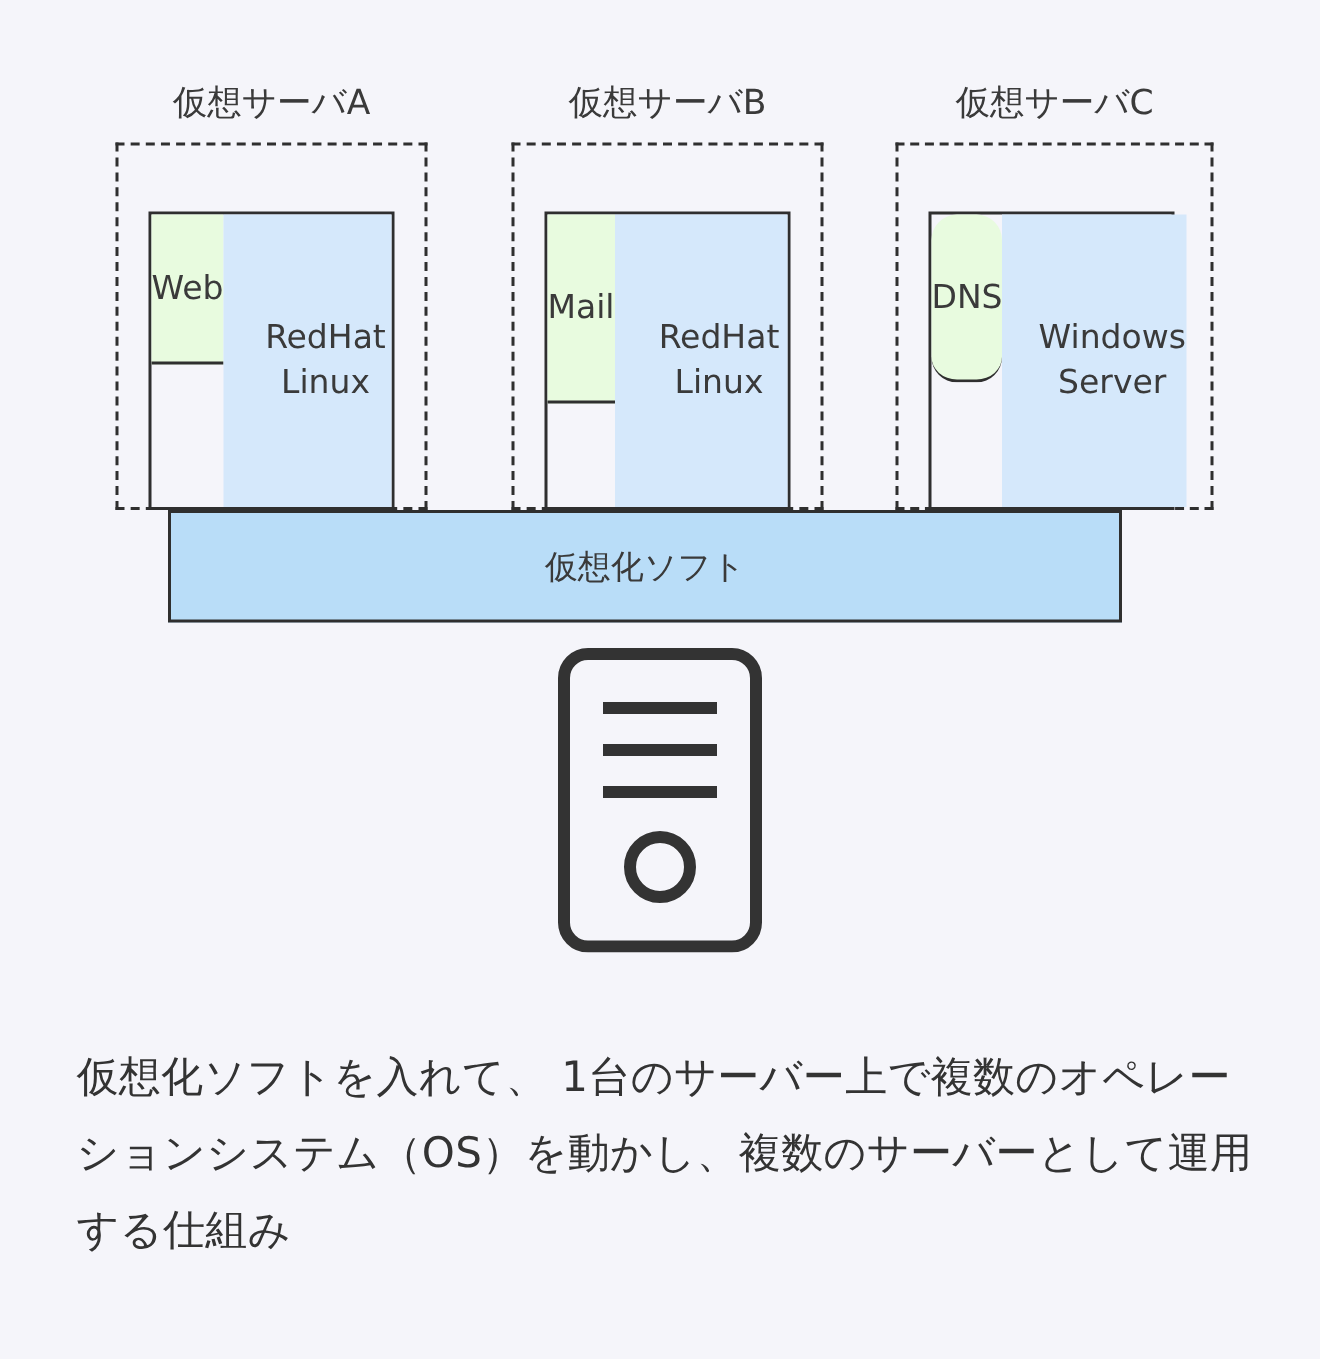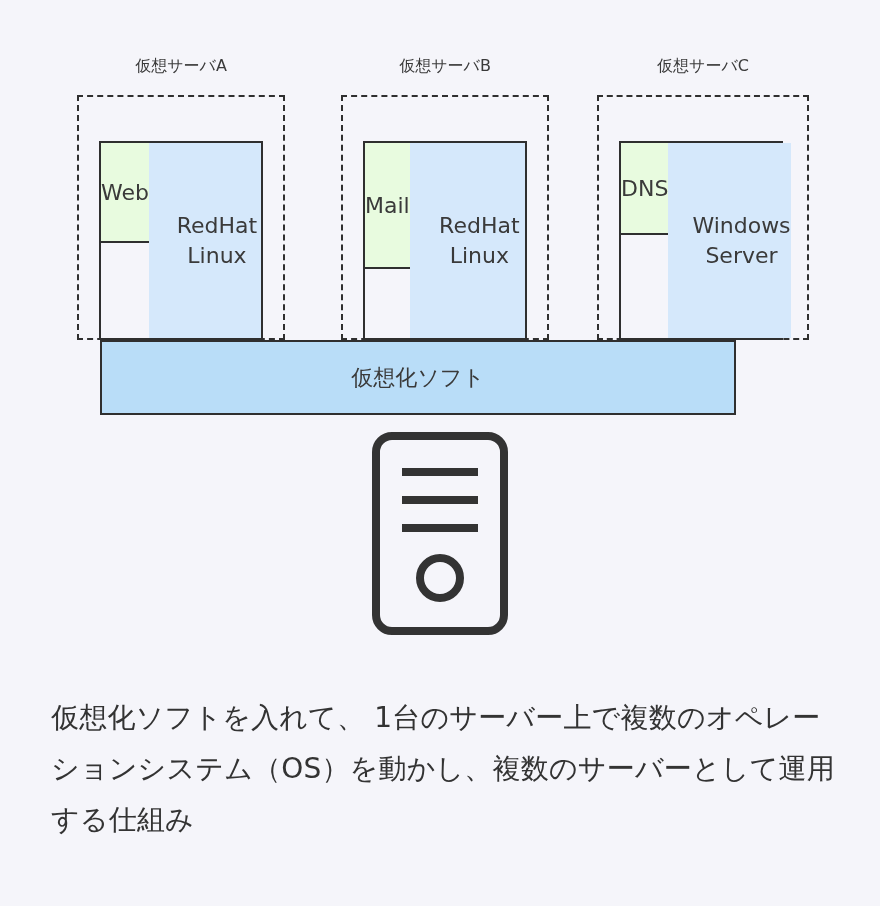--- a/index.html
+++ b/index.html
@@ -26,21 +26,21 @@
     position: absolute;
     border: 2px dashed #2f2f2f;
     background: transparent;
     box-sizing: border-box;
   }
 
   
   .vm-caption {
     position: absolute;
     text-align: center;
-    font-size: 16px;
+    font-size: 23px;
     line-height: 1;
     color: #3a3a3a;
     white-space: nowrap;
   }
 
   
   .vm-stack {
     position: absolute;
     box-sizing: border-box;
     border: 2px solid #2f2f2f;
@@ -116,26 +116,26 @@
   <div class="vm-dashed" style="left:341px; top:95px; width:208px; height:245px;"></div>
   <div class="vm-stack" style="left:363px; top:141px; width:164px; height:199px;">
     <div class="vm-app" style="height:126px;">Mail</div>
     <div class="vm-os" style="flex:1;">RedHat
 Linux</div>
   </div>
 
   <div class="vm-caption" style="left:597px; top:58px; width:212px;">仮想サーバC</div>
   <div class="vm-dashed" style="left:597px; top:95px; width:212px; height:245px;"></div>
   <div class="vm-stack" style="left:619px; top:141px; width:164px; height:199px;">
-    <div class="vm-app" style="height:92px;">DNS</div>
+    <div class="vm-app" style="height:112px;border-radius:17px;">DNS</div>
     <div class="vm-os" style="flex:1;">Windows
 Server</div>
   </div>
 
-  <div id="hypervisor" style="left:100px; top:340px; width:636px; height:75px;">仮想化ソフト</div>
+  <div id="hypervisor" style="left:112px; top:340px; width:636px; height:75px;">仮想化ソフト</div>
 
   <div id="server-icon" style="left:372px; top:432px; width:136px; height:203px;">
     <svg width="136" height="203" viewBox="0 0 136 203" xmlns="http://www.w3.org/2000/svg">
       <rect x="4" y="4" width="128" height="195" rx="16" ry="16" fill="#f5f5fa" stroke="#333333" stroke-width="8"></rect>
       <line x1="30" y1="40" x2="106" y2="40" stroke="#333333" stroke-width="8" stroke-linecap="butt"></line>
       <line x1="30" y1="68" x2="106" y2="68" stroke="#333333" stroke-width="8" stroke-linecap="butt"></line>
       <line x1="30" y1="96" x2="106" y2="96" stroke="#333333" stroke-width="8" stroke-linecap="butt"></line>
       <circle cx="68" cy="146" r="20" fill="none" stroke="#333333" stroke-width="8"></circle>
     </svg>
   </div>

